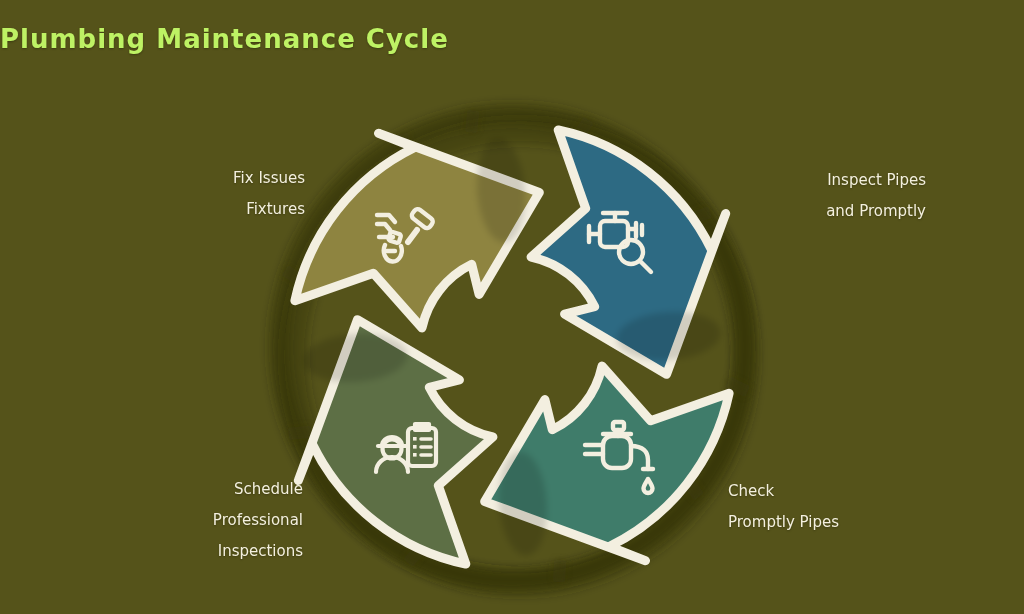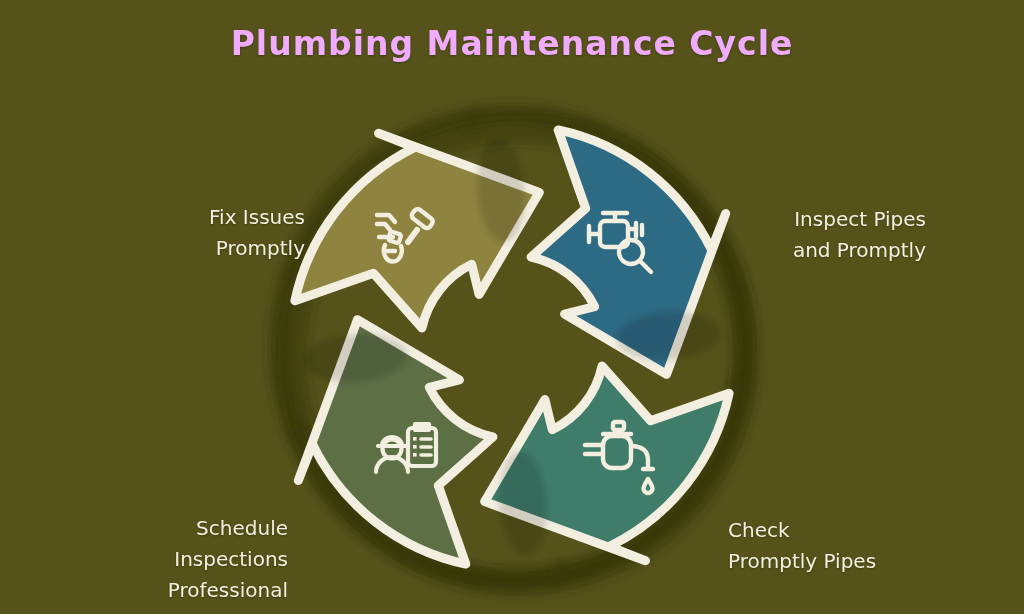--- a/index.html
+++ b/index.html
@@ -3,32 +3,32 @@
 <meta charset="utf-8">
 <style>
   html,body{margin:0;padding:0;background:#3a390f;}
   .stage{
     position:relative;width:1024px;height:614px;overflow:hidden;
     background:#55531a;
     font-family:"DejaVu Sans","Liberation Sans",sans-serif;
   }
   .page-title{
     position:absolute;left:0;top:24px;width:100%;
-    text-align:center;font-size:33px;font-weight:800;letter-spacing:1px;
-    color:#f0abfc;text-shadow:0 1px 2px rgba(30,30,5,.45);
+    text-align:left;font-size:26px;font-weight:800;letter-spacing:1px;
+    color:#bef264;text-shadow:0 1px 2px rgba(30,30,5,.45);
     margin:0;
   }
   .cycle-svg{position:absolute;left:232px;top:67px;width:560px;height:560px;}
   .cycle-label{
-    position:absolute;color:#f4f0df;font-size:20px;line-height:31px;
-    font-weight:500;text-shadow:0 1px 2px rgba(30,30,5,.4);width:210px;margin-top:39px;
+    position:absolute;color:#f4f0df;font-size:15px;line-height:31px;
+    font-weight:500;text-shadow:0 1px 2px rgba(30,30,5,.4);width:210px;
   }
   .pos-top-left{right:719px;top:163px;text-align:right;}
   .pos-top-right{left:716px;top:165px;text-align:right;}
-  .pos-bottom-left{right:736px;top:474px;text-align:right;}
+  .pos-bottom-left{right:721px;top:474px;text-align:right;}
   .pos-bottom-right{left:728px;top:476px;text-align:left;}
 </style>
 </head>
 <body>
 
 <div class="stage">
 
   <h1 class="page-title">Plumbing Maintenance Cycle</h1>
 
   <svg class="cycle-svg" viewBox="-280 -280 560 560">
@@ -133,21 +133,21 @@
       <div class="cycle-label pos-top-right">
         <div>Inspect Pipes</div>
         <div>and Promptly</div>
       </div>
       <div class="cycle-label pos-bottom-right">
         <div>Check</div>
         <div>Promptly Pipes</div>
       </div>
       <div class="cycle-label pos-bottom-left">
         <div>Schedule</div>
+        <div>Professional</div>
         <div>Inspections</div>
-        <div>Professional</div>
       </div>
       <div class="cycle-label pos-top-left">
         <div>Fix Issues</div>
-        <div>Promptly</div>
+        <div>Fixtures</div>
       </div>
     </div>
 </div>
 
 </body></html>

